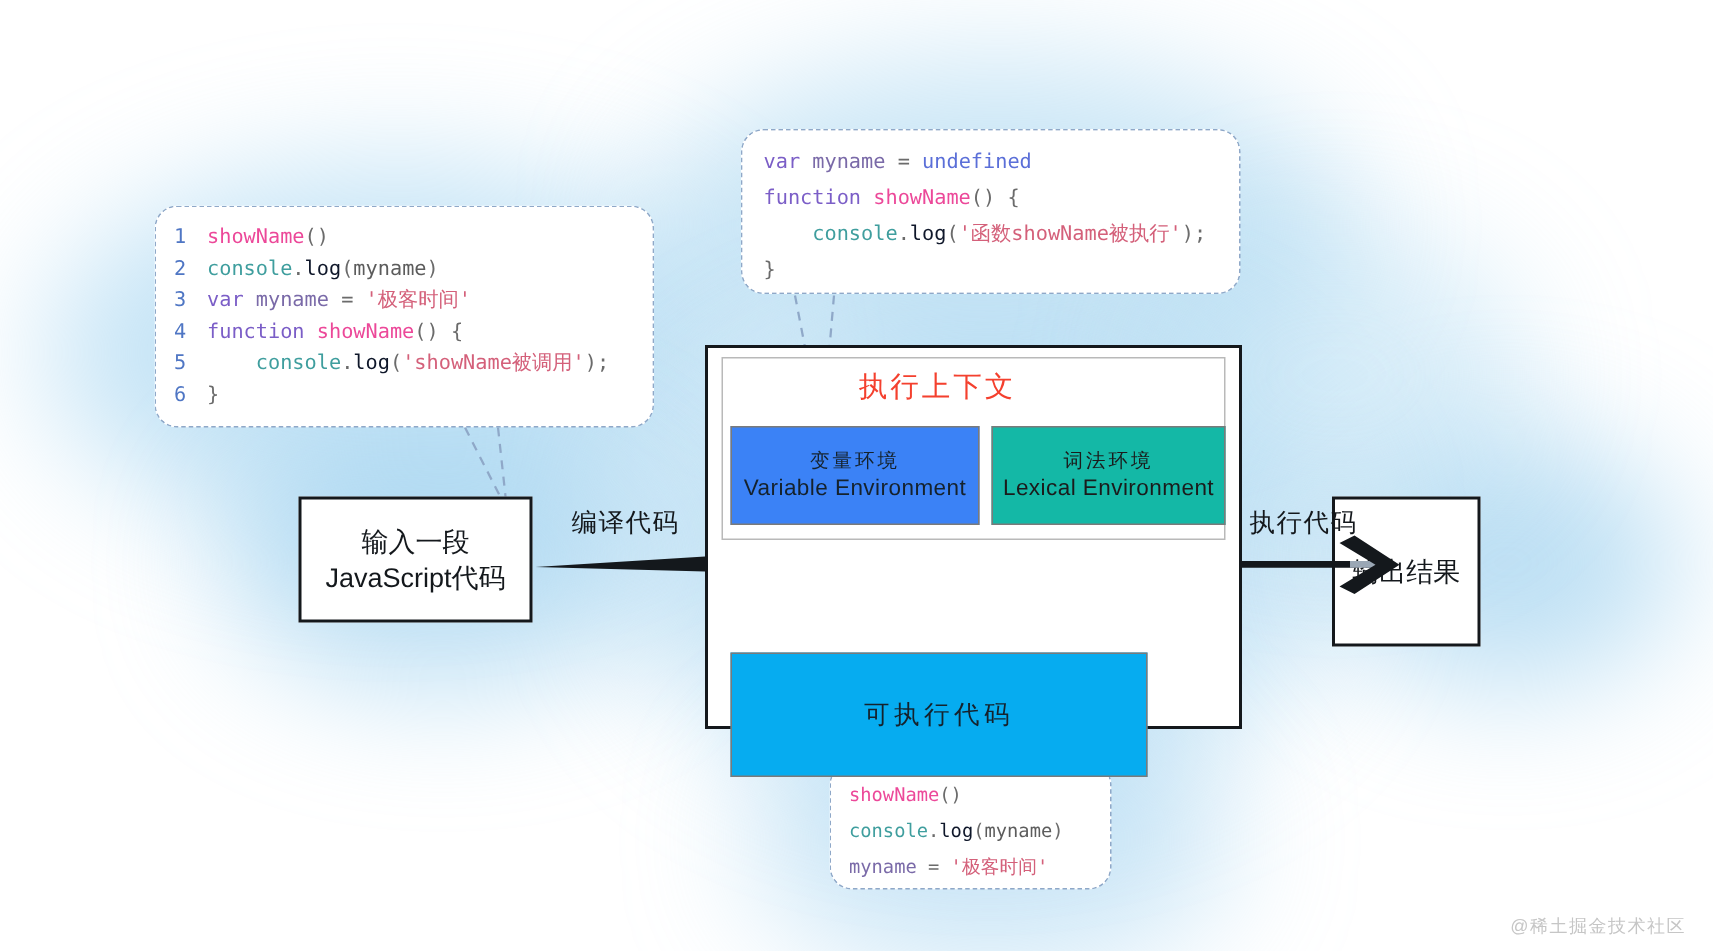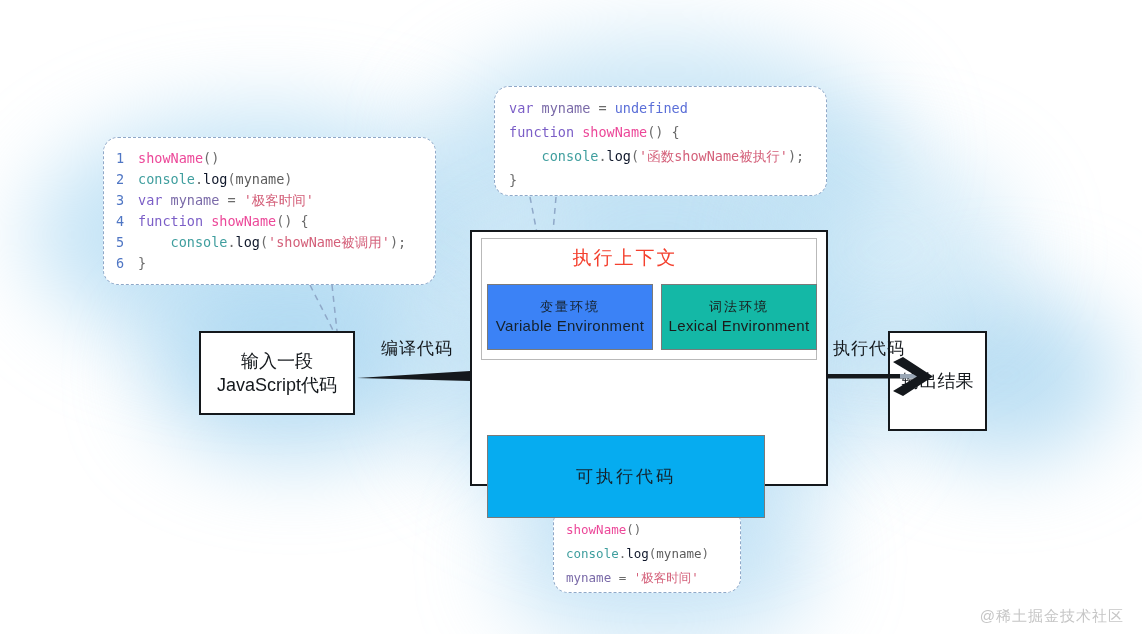--- a/index.html
+++ b/index.html
@@ -89,21 +89,21 @@
   }
 
   .arrow-label{
     position:absolute;color:#14181c;font-size:17px;letter-spacing:1px;z-index:8;
     white-space:nowrap;
   }
   svg.overlay{position:absolute;left:0;top:0;width:1142px;height:634px;z-index:4;pointer-events:none;}
   svg.overlay-top{z-index:9;}
 
   #watermark{
-    position:absolute;right:18px;bottom:8px;color:#c6c6c6;font-size:15px;
+    position:absolute;right:18px;bottom:8px;color:#c6c6c6;font-size:12px;
     letter-spacing:1px;z-index:10;
   }
 </style>
 </head>
 <body>
 
 <div id="stage">
 
   <div class="haze h1"></div>
   <div class="haze h2"></div>

